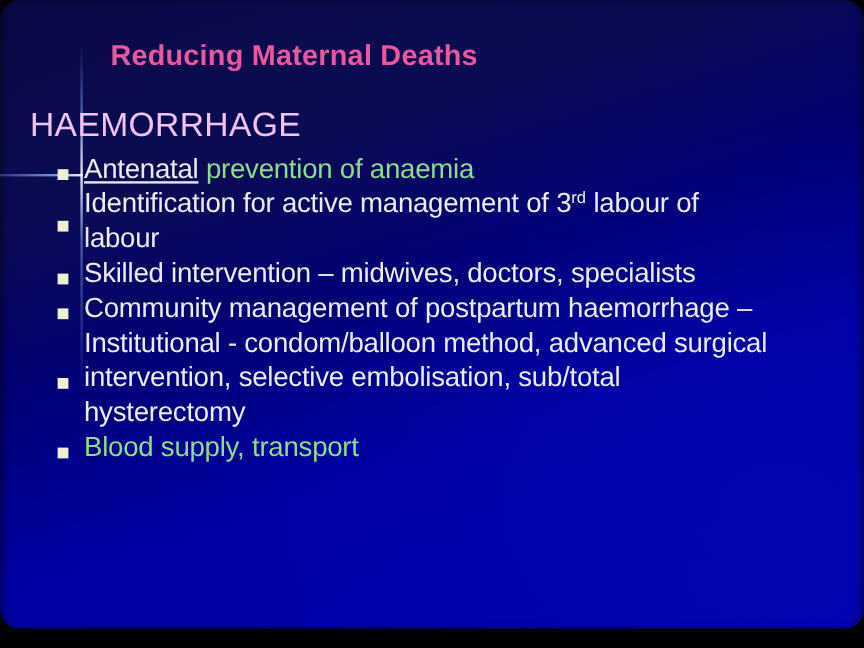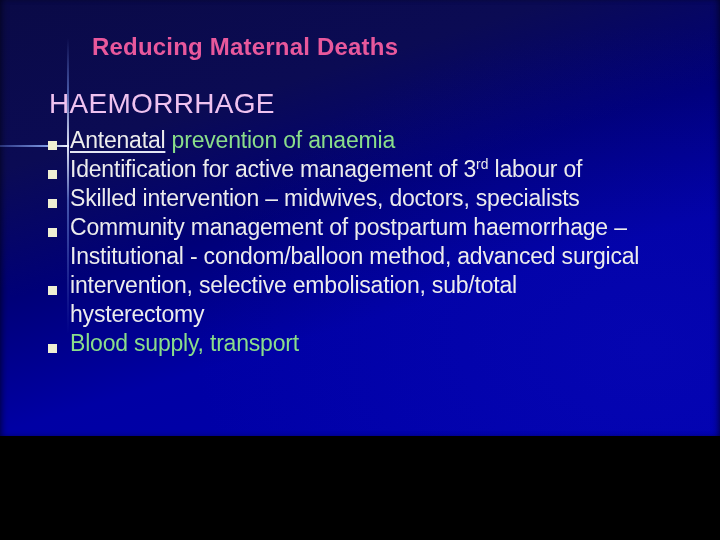--- a/index.html
+++ b/index.html
@@ -3,27 +3,28 @@
 <meta charset="utf-8">
 <style>
   html, body {
     margin: 0;
     padding: 0;
     background: #000;
   }
   .slide {
     position: relative;
     width: 720px;
-    height: 436px;
+    height: 524px;
     overflow: hidden;
     font-family: "Liberation Sans", sans-serif;
     background:
       radial-gradient(ellipse 700px 500px at 90% 80%, rgba(20,20,200,0.25), rgba(0,0,0,0) 65%),
       linear-gradient(163deg, #0a0a46 0%, #0b0b54 26%, #000078 46%, #0000a4 66%, #0000ad 100%);
     box-shadow: inset 5px 0 7px -4px rgba(0,0,10,0.7), inset -5px 0 7px -4px rgba(0,0,10,0.7);
+    border-radius: 16px;
   }
   
   .vline {
     position: absolute;
     left: 67px;
     top: 38px;
     width: 2px;
     height: 296px;
     z-index: 1;
     background: linear-gradient(to bottom,
@@ -51,21 +52,21 @@
     top: 33px;
     z-index: 2;
     font-size: 24px;
     font-weight: bold;
     letter-spacing: 0.2px;
     color: var(--title-color, #e8589c);
     white-space: nowrap;
   }
   .heading {
     position: absolute;
-    left: 49px;
+    left: 25px;
     top: 88px;
     z-index: 2;
     font-size: 28px;
     font-weight: normal;
     letter-spacing: 0.3px;
     color: var(--heading-color, #efc2ef);
     white-space: nowrap;
   }
   .bullet-list {
     position: absolute;
@@ -121,20 +122,21 @@
       <div class="bullet-row">
         <span class="bullet-marker"></span>
         <div class="bullet-text">
           <div class="line"><span class="c-white u">Antenatal</span><span class="c-white"> </span><span class="c-green">prevention of anaemia</span></div>
         </div>
       </div>
       <div class="bullet-row">
         <span class="bullet-marker"></span>
         <div class="bullet-text">
           <div class="line"><span class="c-white">Identification for active management of 3</span><span class="c-white sup">rd</span><span class="c-white"> labour of</span></div>
+          <div class="line"><span class="c-white">labour</span></div>
         </div>
       </div>
       <div class="bullet-row">
         <span class="bullet-marker"></span>
         <div class="bullet-text">
           <div class="line"><span class="c-white">Skilled intervention – midwives, doctors, specialists</span></div>
         </div>
       </div>
       <div class="bullet-row">
         <span class="bullet-marker"></span>

